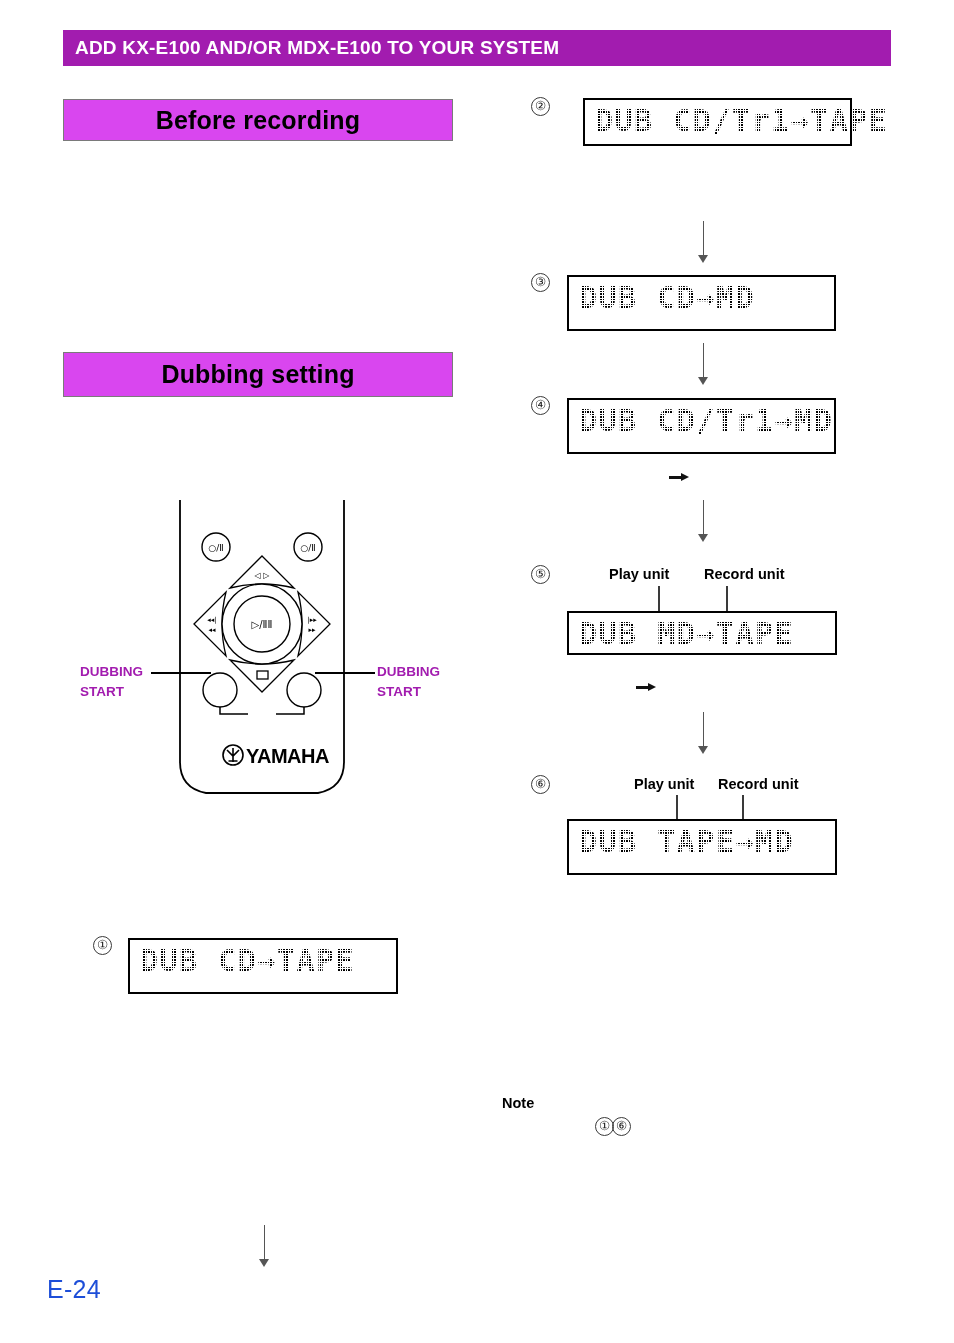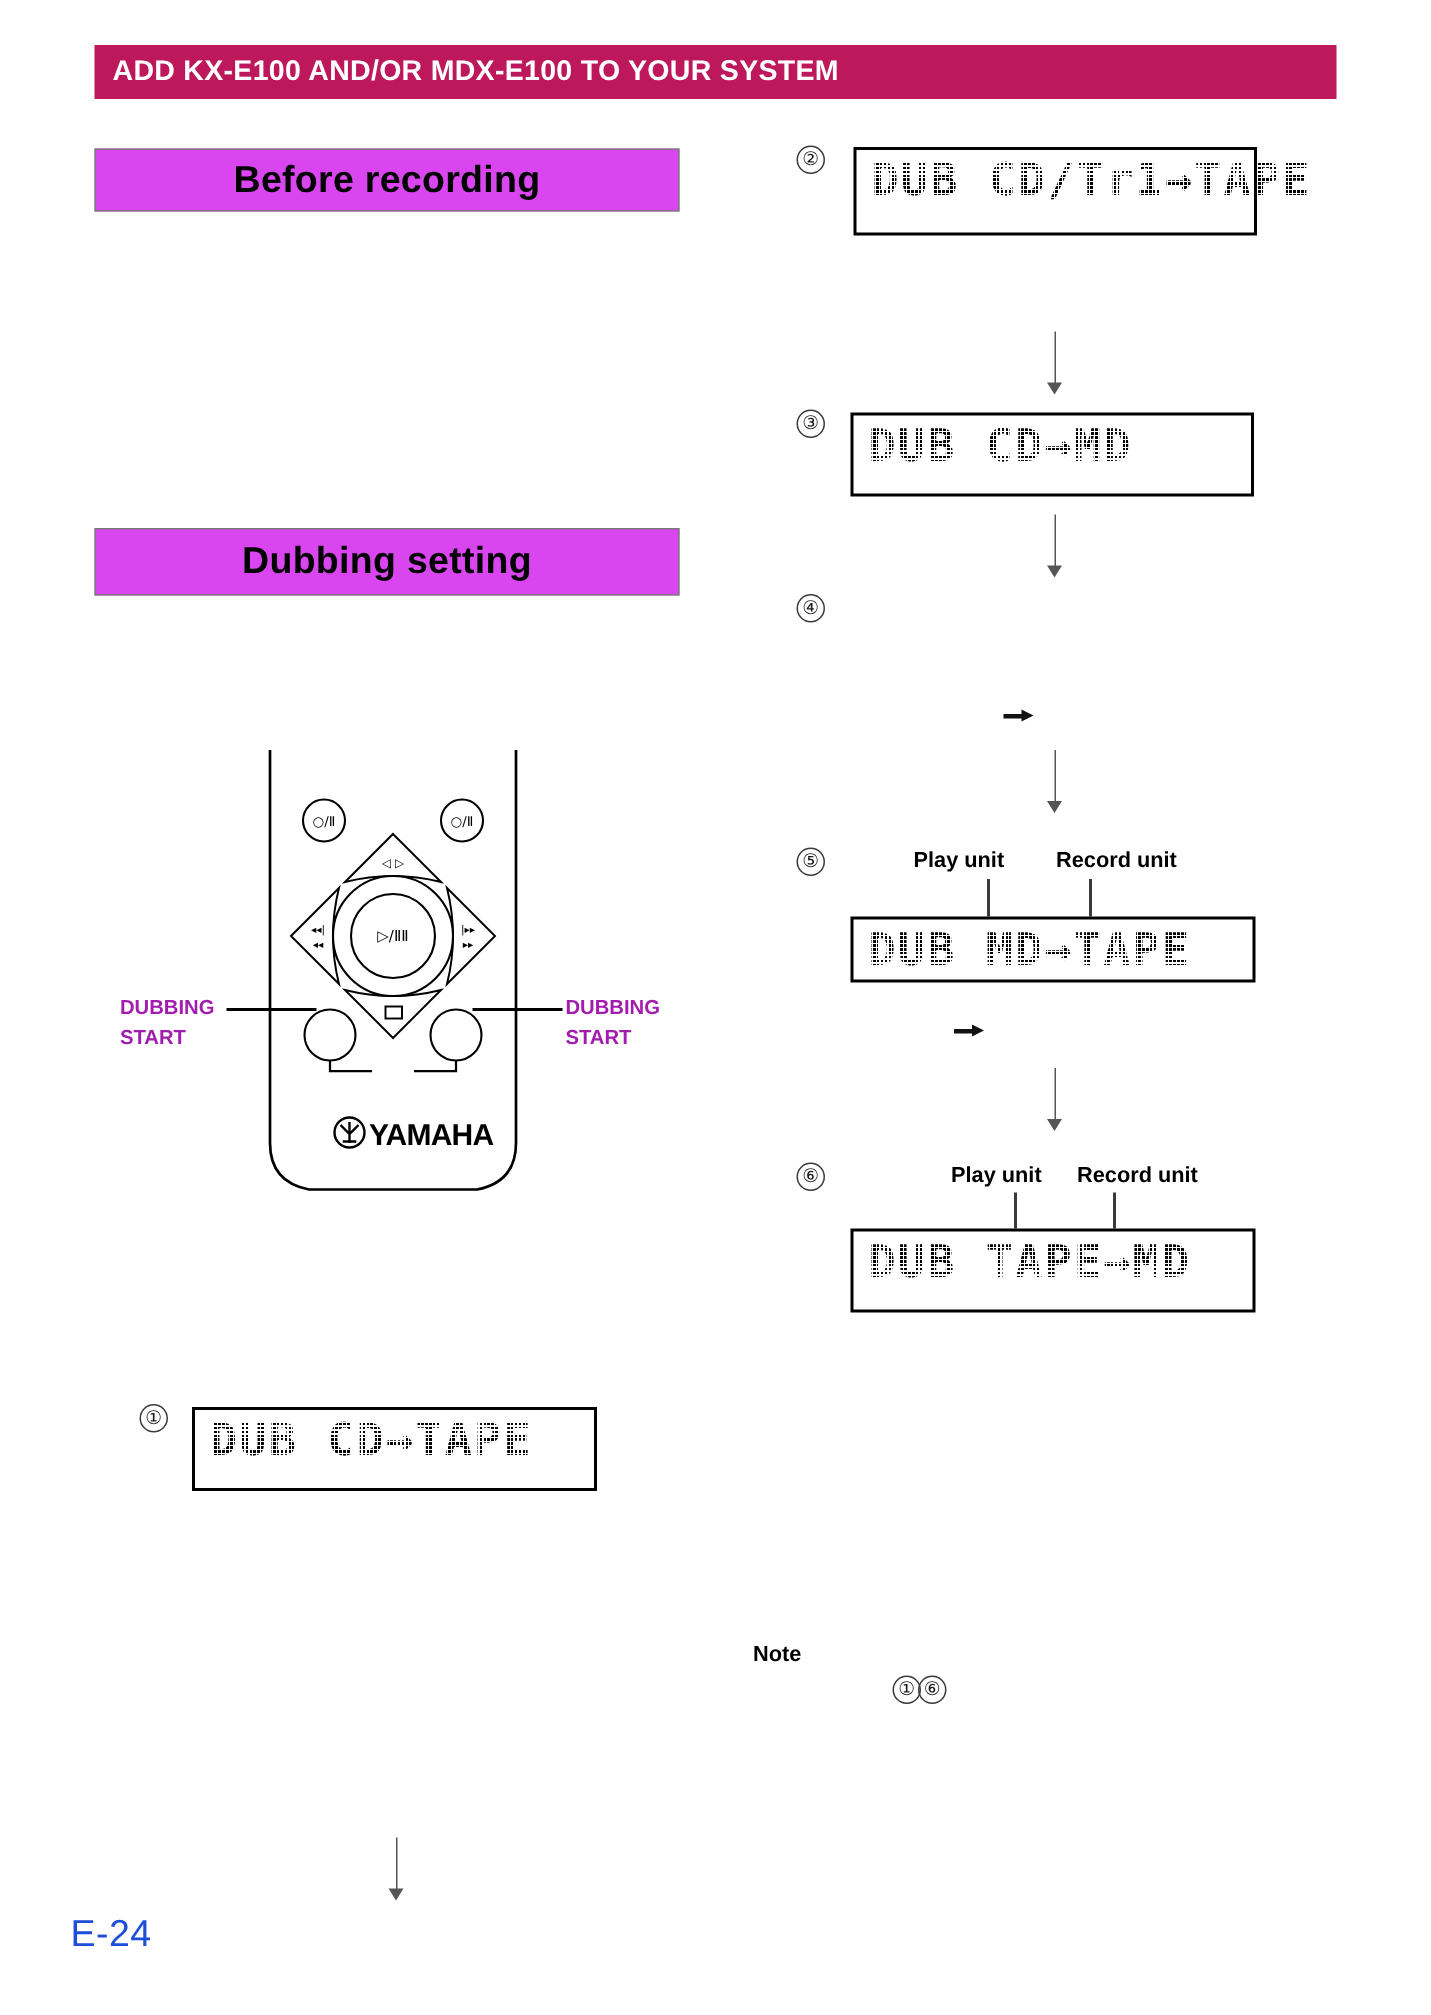--- a/index.html
+++ b/index.html
@@ -19,21 +19,21 @@
     overflow: hidden;
   }
 
   
   .header-band {
     position: absolute;
     left: 63px;
     top: 30px;
     width: 828px;
     height: 36px;
-    background: #be185d;
+    background: #a21caf;
   }
   .header-band .title {
     position: absolute;
     left: 12px;
     top: 50%;
     transform: translateY(-50%);
     color: #ffffff;
     font-size: 19px;
     font-weight: bold;
     letter-spacing: 0.2px;
@@ -273,40 +273,43 @@
     <div>DUBBING</div>
     <div>START</div>
   </div>
 
   <div class="step-num" style="left:93px; top:936px;">①</div>
   <div class="lcd" style="left:128px; top:938px; width:270px; height:56px;">
     <span class="lcd-text">DUB CD→TAPE</span>
   </div>
 
   <div class="step-num" style="left:531px; top:97px;">②</div>
-  <div class="lcd" style="left:569px; top:98px; width:269px; height:59px;">
+  <div class="lcd" style="left:583px; top:98px; width:269px; height:48px;">
     <span class="lcd-text">DUB CD/Tr1→TAPE</span>
   </div>
 
   <div class="arrow-down" style="left:698px; top:221px; height:42px;">
     <div class="shaft"></div>
     <div class="head"></div>
   </div>
 
   <div class="step-num" style="left:531px; top:273px;">③</div>
   <div class="lcd" style="left:567px; top:275px; width:269px; height:56px;">
     <span class="lcd-text">DUB CD→MD</span>
   </div>
 
   <div class="arrow-down" style="left:698px; top:343px; height:42px;">
     <div class="shaft"></div>
     <div class="head"></div>
   </div>
 
   <div class="step-num" style="left:531px; top:396px;">④</div>
+  <div class="lcd" style="left:567px; top:398px; width:269px; height:56px;">
+    <span class="lcd-text">DUB CD/Tr1→MD</span>
+  </div>
 
   <div class="arrow-right" style="left:669px; top:473px;">
     <div class="shaft"></div>
     <div class="head"></div>
   </div>
 
   <div class="arrow-down" style="left:698px; top:500px; height:42px;">
     <div class="shaft"></div>
     <div class="head"></div>
   </div>

